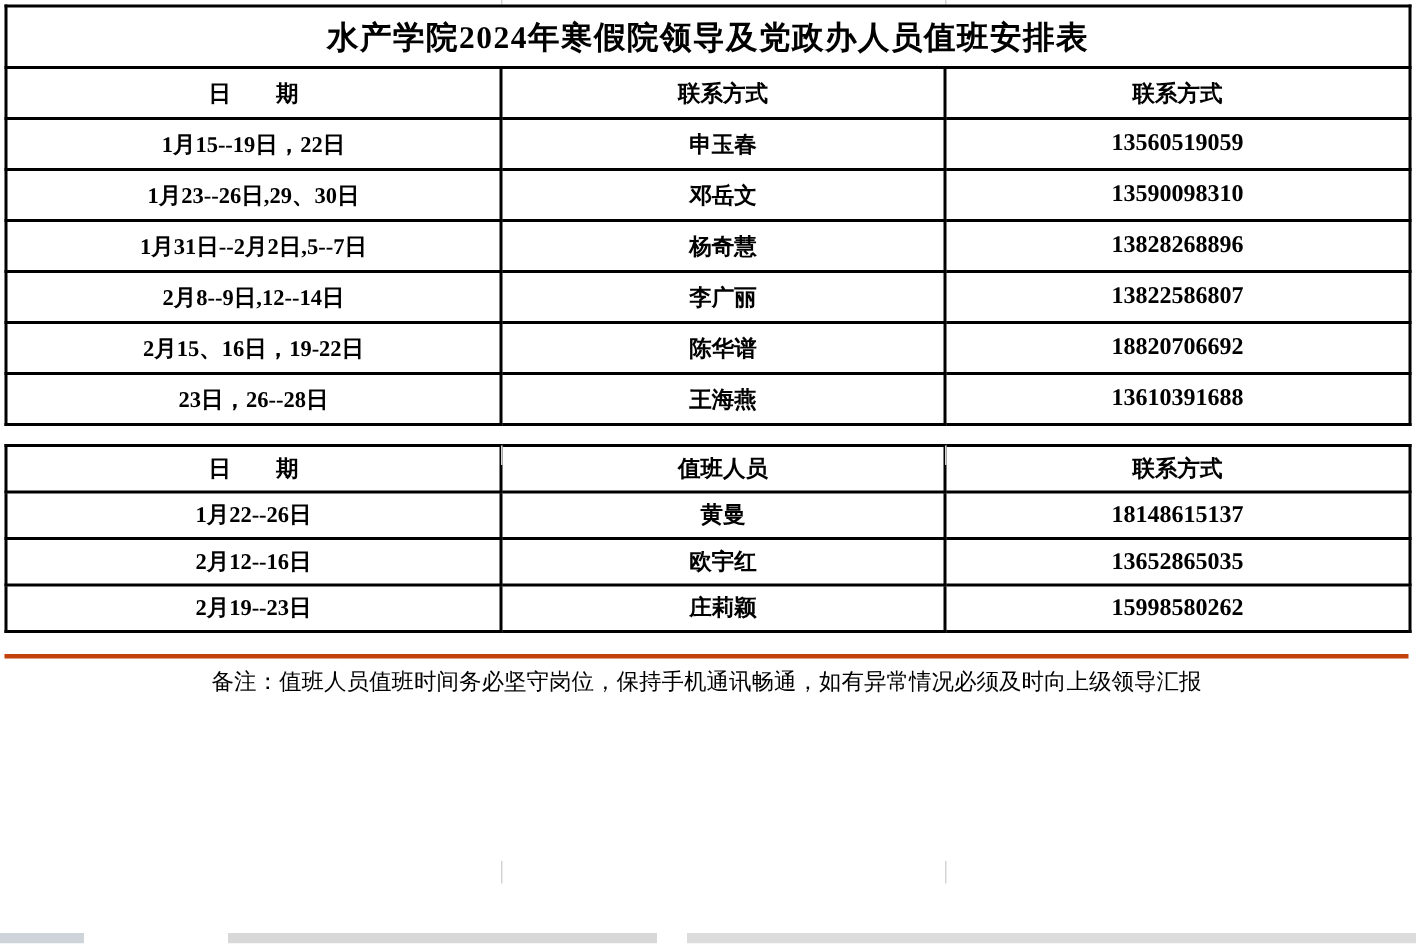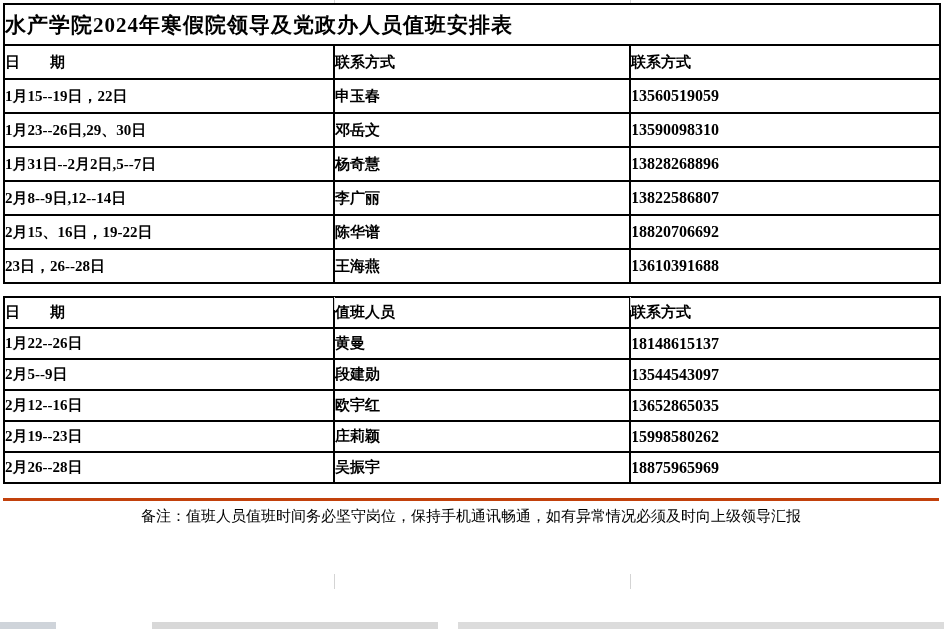--- a/index.html
+++ b/index.html
@@ -4,21 +4,21 @@
 <style>
   html,body{margin:0;padding:0;}
   body{
     width:944px;height:629px;position:relative;overflow:hidden;
     background:#ffffff;
     font-family:"Liberation Serif","DejaVu Serif",serif;
     font-weight:bold;color:#000;
   }
   .sheet{position:absolute;left:3px;top:3px;width:936px;}
   table{border-collapse:collapse;table-layout:fixed;width:936px;}
-  td,th{border:2px solid #000;text-align:left;vertical-align:middle;padding:0;
+  td,th{border:2px solid #000;text-align:center;vertical-align:middle;padding:0;
         font-size:15px;font-weight:bold;overflow:hidden;white-space:nowrap;}
   col.c0{width:330px;} col.c1{width:296px;} col.c2{width:310px;}
   tr.title-row td{height:39px;font-size:21px;letter-spacing:1px;}
   table.t1 tr{height:34px;}
   table.t1 tr.title-row{height:39px;}
   table.t2{margin-top:12px;}
   table.t2 tr{height:31px;}
   td.phone{font-size:16px;border-radius:17px;}
   .note{
     margin-top:14px;height:31px;border-top:3px solid #c2410c;
@@ -105,38 +105,28 @@
         <th>联系方式</th>
       </tr>
     </tbody>
     <tbody id="t2body">
         <tr>
           <td>1月22--26日</td>
           <td>黄曼</td>
           <td class="phone">18148615137</td>
         </tr>
         <tr>
-          <td>2月5--9日</td>
-          <td>段建勋</td>
-          <td class="phone">13544543097</td>
-        </tr>
-        <tr>
           <td>2月12--16日</td>
           <td>欧宇红</td>
           <td class="phone">13652865035</td>
         </tr>
         <tr>
           <td>2月19--23日</td>
           <td>庄莉颖</td>
           <td class="phone">15998580262</td>
-        </tr>
-        <tr>
-          <td>2月26--28日</td>
-          <td>吴振宇</td>
-          <td class="phone">18875965969</td>
         </tr>
       </tbody>
   </table>
 
   <div class="vline" style="left:331px;top:571px;height:15px;"></div>
   <div class="vline" style="left:627px;top:571px;height:15px;"></div>
 
   <div class="note">备注：值班人员值班时间务必坚守岗位，保持手机通讯畅通，如有异常情况必须及时向上级领导汇报</div>
 </div>
 

